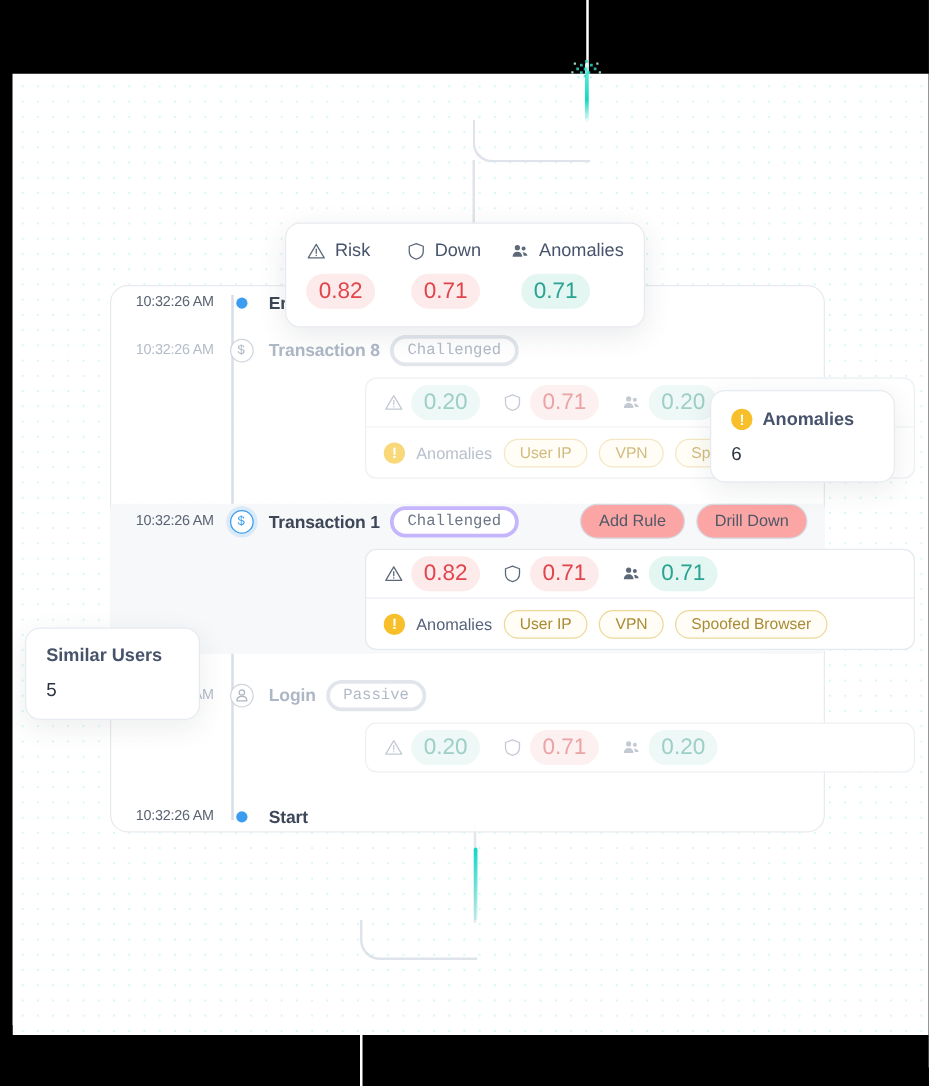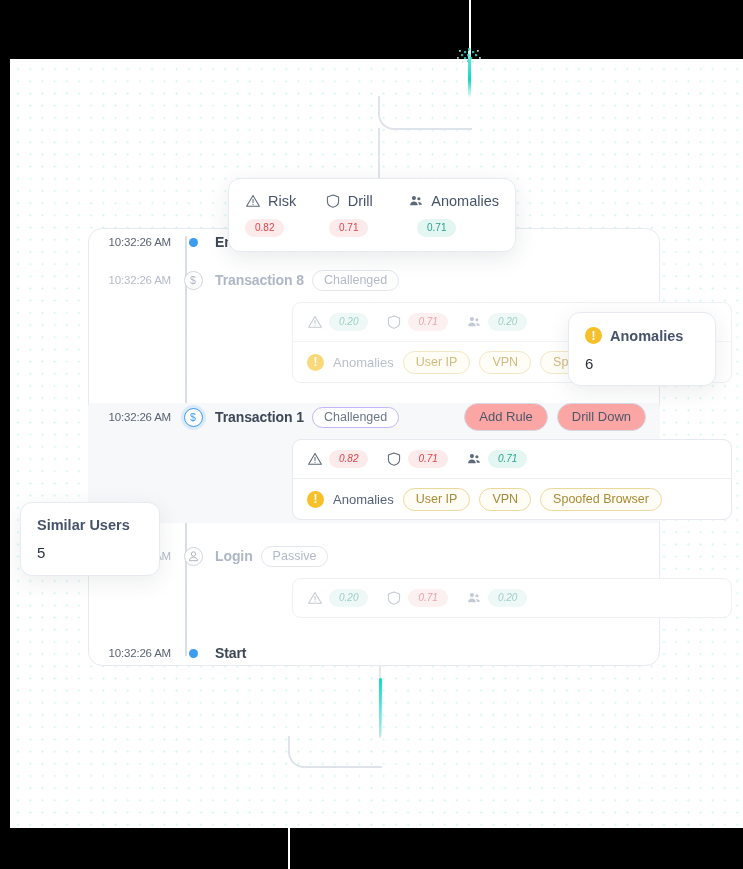--- a/index.html
+++ b/index.html
@@ -114,22 +114,22 @@
     border-color: #3b9cf0; color: #3b9cf0;
     box-shadow: 0 0 0 3px rgba(59,156,240,0.15);
   }
   .node-label {
     margin-left: 10px; font-size: 14px; color: #3d4757; font-weight: bold;
     letter-spacing: -0.1px;
   }
   .node-label.plain { font-weight: bold; }
   .chip {
     margin-left: 8px; padding: 2px 11px 3px;
-    border: 1px solid #c4b5fd; border-radius: 20px;
-    font-size: 12.5px; color: #6c7787; background: #fff;
+    border: 3px solid #c4b5fd; border-radius: 20px;
+    font-size: 12.5px; color: #6c7787; background: #fff; font-family: Liberation Mono, monospace;
   }
   .btns { margin-left: auto; display: flex; gap: 9px; padding-right: 14px; }
   .btn {
     padding: 5px 14px 6px; border: 1px solid #d4d9e2; border-radius: 20px;
     background: #fca5a5; font-size: 13px; color: #4d5867; cursor: pointer;
     white-space: nowrap;
   }
 
   
   .detail {
@@ -139,23 +139,23 @@
   }
   .detail-scores {
     display: flex; align-items: center; gap: 6px;
     height: 38px; padding: 0 14px;
   }
   .detail-sep { height: 1px; background: #eceef3; }
   .detail-anom {
     display: flex; align-items: center; gap: 9px;
     height: 40px; padding: 0 14px;
   }
-  .score-item { display: flex; align-items: center; gap: 6px; margin-right: 12px; font-style: italic; }
+  .score-item { display: flex; align-items: center; gap: 6px; margin-right: 12px; }
   .pill {
-    padding: 3px 10px 4px; border-radius: 20px; font-size: 10px;
+    padding: 3px 10px 4px; border-radius: 20px; font-size: 18px;
     white-space: nowrap;
   }
   .pill.red { background: #fdeaea; color: #e0454b; }
   .pill.teal { background: #e3f6f2; color: #2aa392; }
   .pill.mutedteal { background: #eef8f6; color: #9dcfc7; }
   .pill.mutedred { background: #fdf0f0; color: #eaa4a6; }
 
   .anom-label { font-size: 13px; color: #55627a; }
   .tag {
     padding: 3px 12px 4px; border: 1px solid #ecd99a; border-radius: 20px;
@@ -430,21 +430,21 @@
       <path d="M10 3.2 L18 16.6 H2 Z" fill="none" stroke="#5d6878" stroke-width="1.3" stroke-linejoin="round"></path>
       <line x1="10" y1="8" x2="10" y2="12" stroke="#5d6878" stroke-width="1.3" stroke-linecap="round"></line>
       <circle cx="10" cy="14.2" r="0.75" fill="#5d6878"></circle>
     </svg>
        <span>Risk</span>
      </div>
         <div class="tt-head w2">
        <svg class="icn" viewBox="0 0 20 20">
       <path d="M10 2.4 L17 5 V10.2 C17 14.3 13.9 16.8 10 17.8 C6.1 16.8 3 14.3 3 10.2 V5 Z" fill="none" stroke="#5d6878" stroke-width="1.3" stroke-linejoin="round"></path>
     </svg>
-       <span>Drill</span>
+       <span>Down</span>
      </div>
         <div class="tt-head ">
        <svg class="icn" viewBox="0 0 20 20">
       <circle cx="7.4" cy="6.4" r="2.6" fill="#5d6878"></circle>
       <circle cx="13.6" cy="7.2" r="2.0" fill="#5d6878"></circle>
       <path d="M2.6 15.4 C2.6 12.4 4.8 10.6 7.4 10.6 C10 10.6 12.2 12.4 12.2 15.4 Z" fill="#5d6878"></path>
       <path d="M12.6 11.1 C15 11.1 17.4 12.3 17.4 14.6 L13.6 14.6 C13.6 13.1 13.2 12 12.6 11.1 Z" fill="#5d6878"></path>
     </svg>
        <span>Anomalies</span>
      </div>

